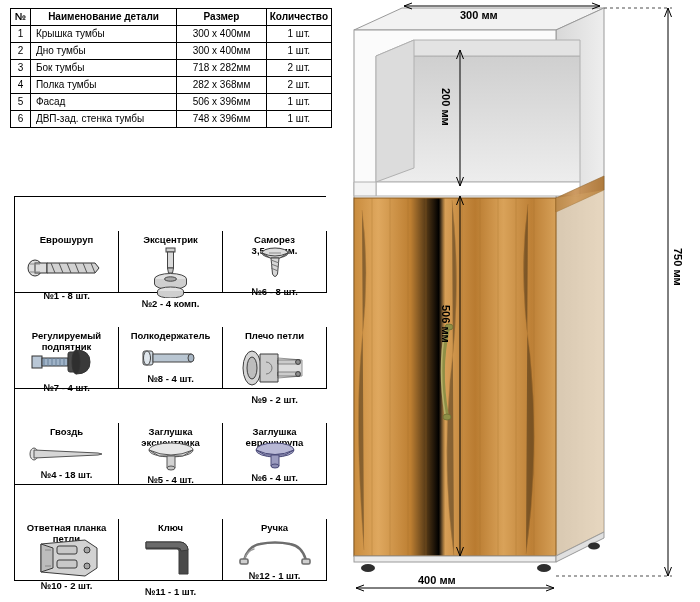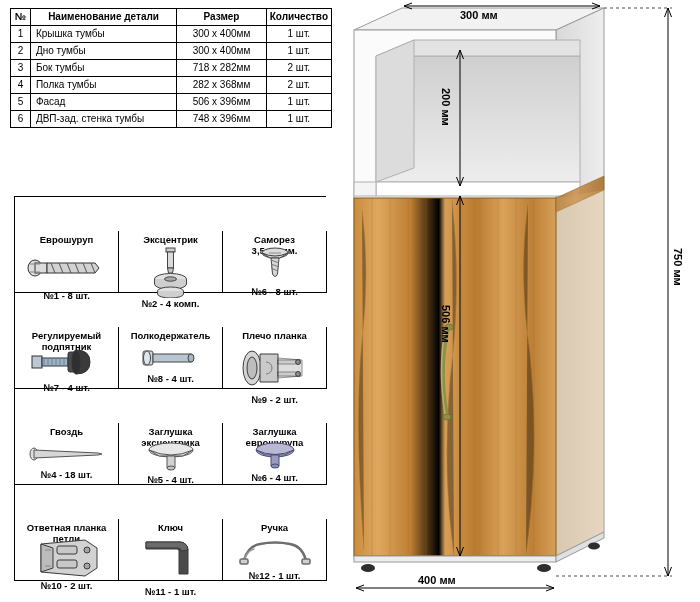--- a/index.html
+++ b/index.html
@@ -220,21 +220,21 @@
             <rect x="20" y="11" width="38" height="8" fill="#b9c6d2"></rect>
             <ellipse cx="58" cy="15" rx="3" ry="4" fill="#a8b6c4"></ellipse>
             <ellipse cx="14" cy="15" rx="3.5" ry="7" fill="#dfe6ec"></ellipse>
           </g>
         </svg>
       </div>
       <div class="hw-qty">№8 - 4 шт.</div>
     </div>
 
     <div class="hw-cell">
-      <div class="hw-title">Плечо планка</div>
+      <div class="hw-title">Плечо петли</div>
       <div class="hw-art">
         <svg width="86" height="52" viewBox="0 0 86 52">
           <g stroke="#3d3d3d" stroke-width="1">
             <ellipse cx="20" cy="26" rx="9" ry="17" fill="#d5d5d5"></ellipse>
             <ellipse cx="20" cy="26" rx="5" ry="11" fill="#bdbdbd"></ellipse>
             <path d="M28 12 h18 v28 h-18 Z" fill="#cacaca"></path>
             <path d="M46 18 h22 v4 h-22 Z" fill="#d9d9d9"></path>
             <path d="M46 30 h22 v4 h-22 Z" fill="#d9d9d9"></path>
             <path d="M46 16 l24 2 v16 l-24 2 Z" fill="#c2c2c2" opacity="0.55"></path>
             <circle cx="66" cy="20" r="2.4" fill="#8f8f8f"></circle>

